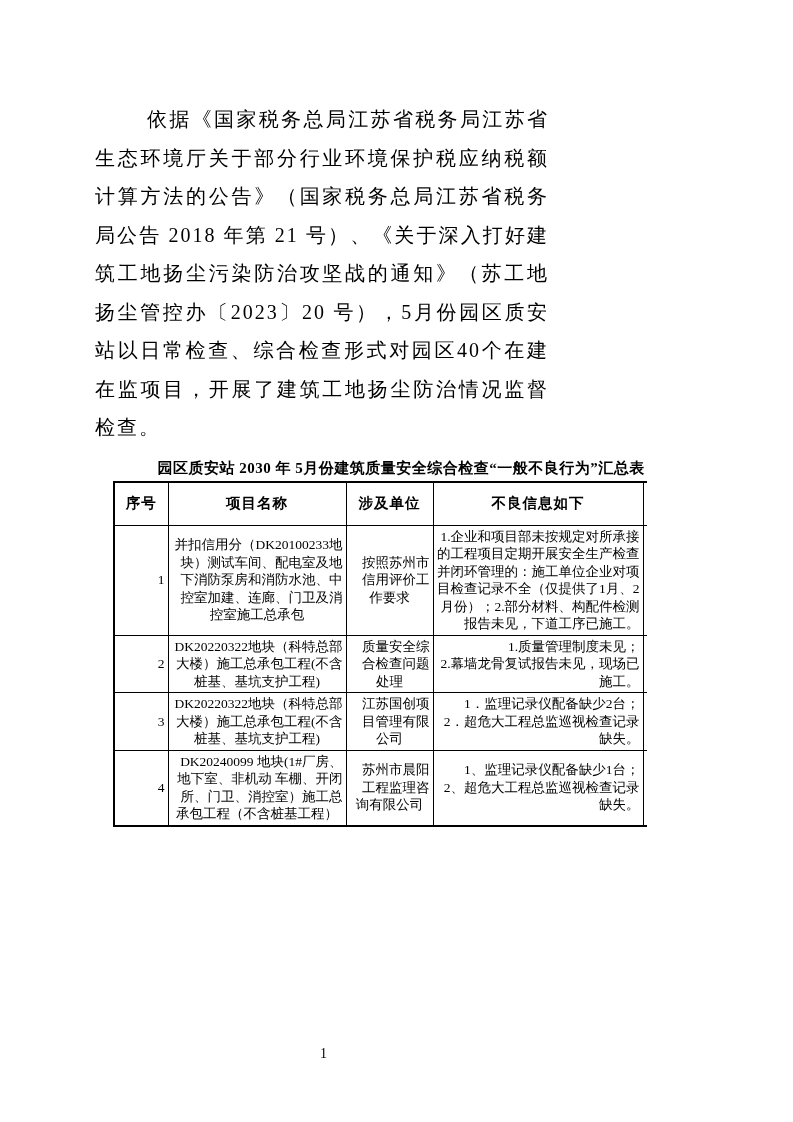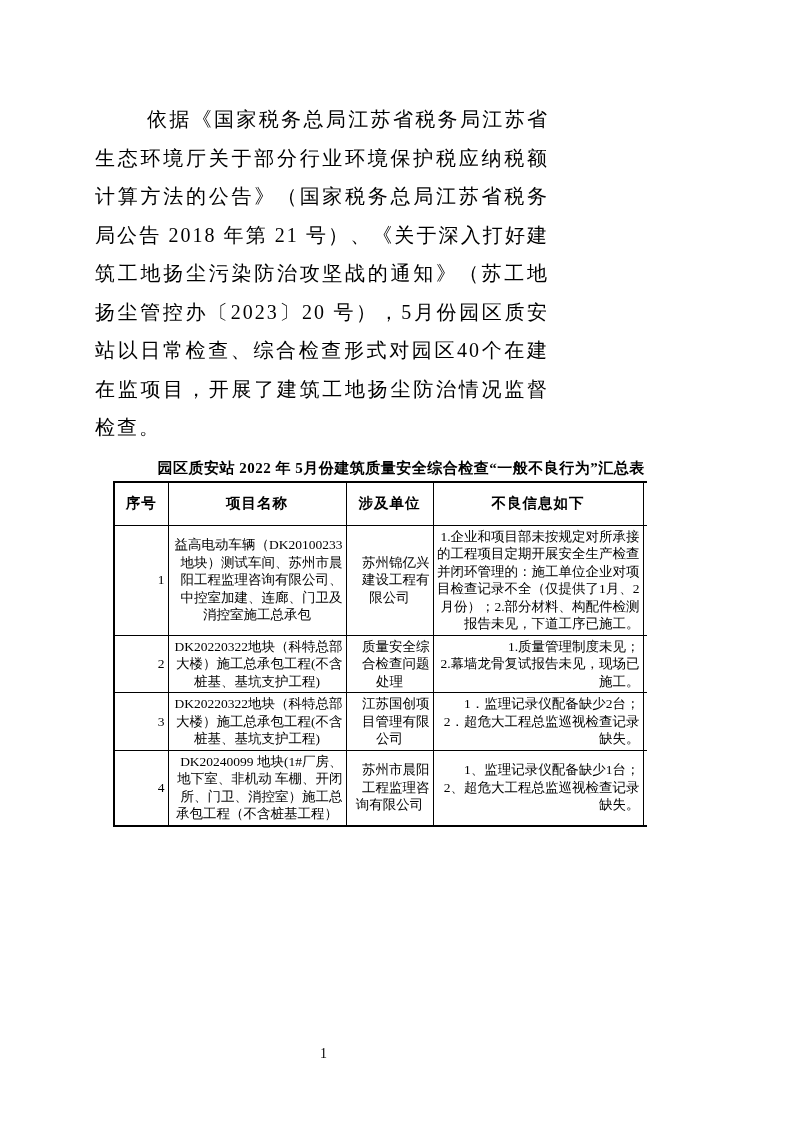--- a/index.html
+++ b/index.html
@@ -55,21 +55,21 @@
 
 <div class="page">
 
   <p class="body-para">依据《国家税务总局江苏省税务局江苏省生态环境厅关于部分行业环境保护税应纳税额计算方法的公告》（国家税务总局江苏省税务局公告 2018 年第 21 号）、《关于深入打好建筑工地扬尘污染防治攻坚战的通知》（苏工地扬尘管控办〔2023〕20 号），5月份园区质安站以日常检查、综合检查形式对园区40个在建在监项目，开展了建筑工地扬尘防治情况监督检查。</p>
 
 
 
 
 
   <div class="table-wrap">
-    <div class="table-title">园区质安站 2022 年 5月份建筑质量安全综合检查“一般不良行为”汇总表</div>
+    <div class="table-title">园区质安站 2030 年 5月份建筑质量安全综合检查“一般不良行为”汇总表</div>
 
     <table class="summary">
       <colgroup>
         <col style="width:54px">
           <col style="width:178px">
           <col style="width:87px">
           <col style="width:210px">
           <col style="width:47px">
       </colgroup>
       <thead>
@@ -77,22 +77,22 @@
           <th>序号</th>
           <th>项目名称</th>
           <th>涉及单位</th>
           <th>不良信息如下</th>
           <th>扣分值</th>
         </tr>
       </thead>
       <tbody>
         <tr>
           <td class="td-no">1</td>
-          <td class="td-project">益高电动车辆（DK20100233地块）测试车间、苏州市晨阳工程监理咨询有限公司、中控室加建、连廊、门卫及消控室施工总承包</td>
-          <td class="td-unit">苏州锦亿兴建设工程有限公司</td>
+          <td class="td-project">并扣信用分（DK20100233地块）测试车间、配电室及地下消防泵房和消防水池、中控室加建、连廊、门卫及消控室施工总承包</td>
+          <td class="td-unit">按照苏州市信用评价工作要求</td>
           <td class="td-content">1.企业和项目部未按规定对所承接的工程项目定期开展安全生产检查并闭环管理的：施工单位企业对项目检查记录不全（仅提供了1月、2月份）；2.部分材料、构配件检测报告未见，下道工序已施工。</td>
           <td class="td-score">0.4</td>
         </tr>
         <tr>
           <td class="td-no">2</td>
           <td class="td-project">DK20220322地块（科特总部大楼）施工总承包工程(不含桩基、基坑支护工程)</td>
           <td class="td-unit">质量安全综合检查问题处理</td>
           <td class="td-content">1.质量管理制度未见；
 2.幕墙龙骨复试报告未见，现场已施工。</td>
           <td class="td-score">0.4</td>

